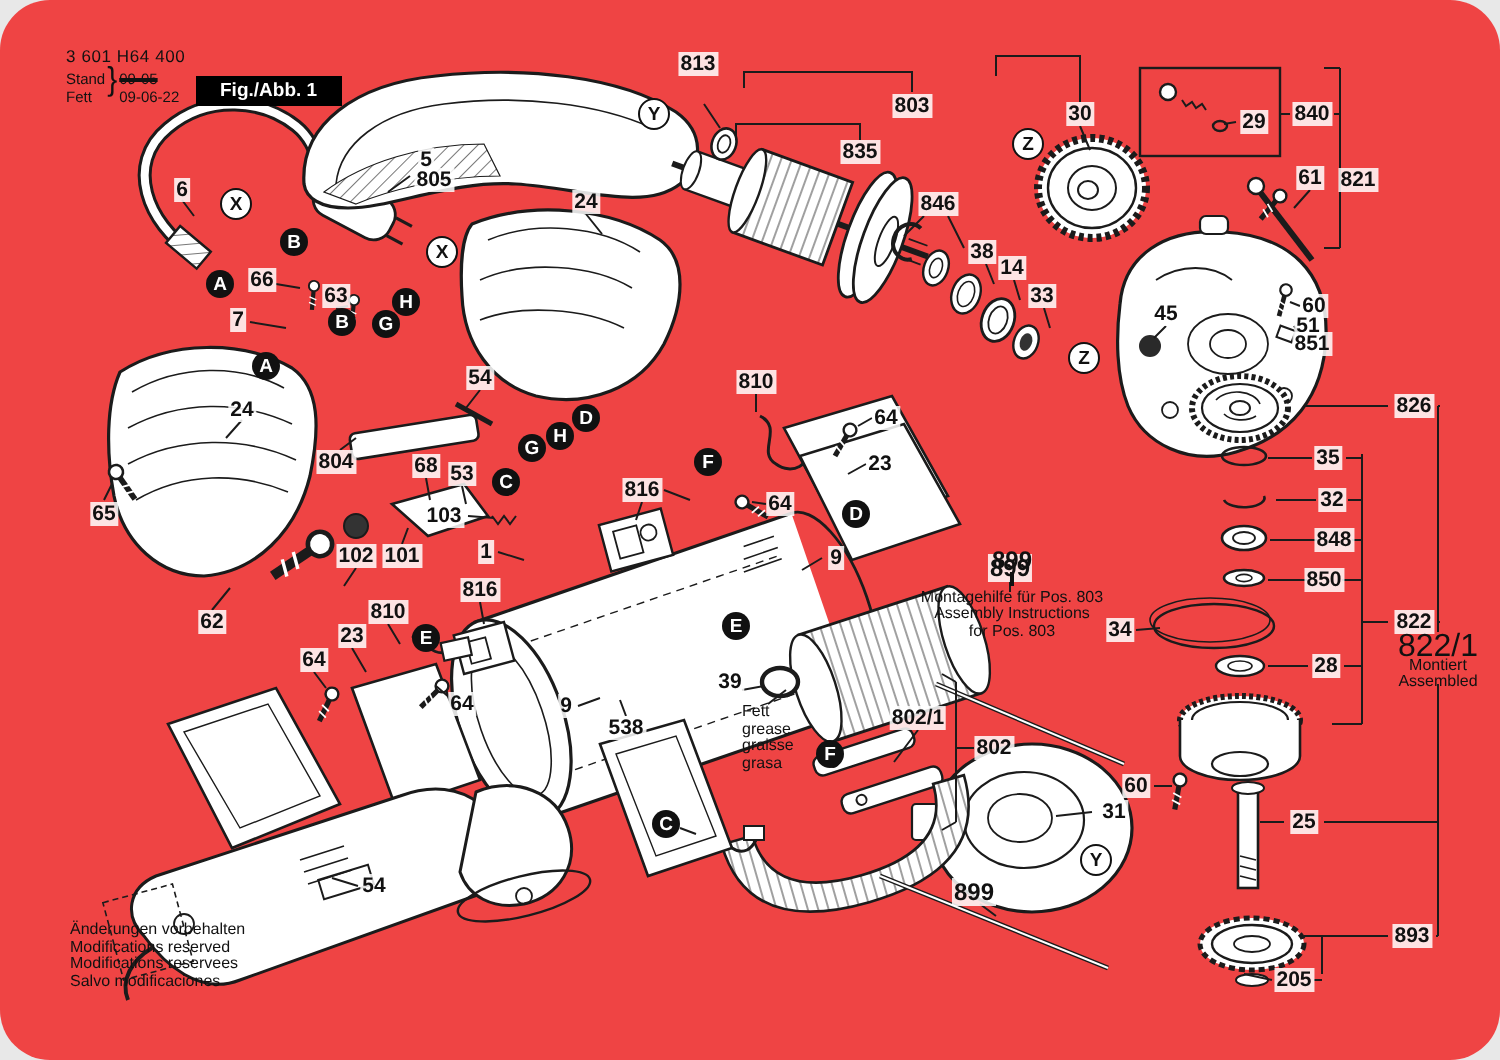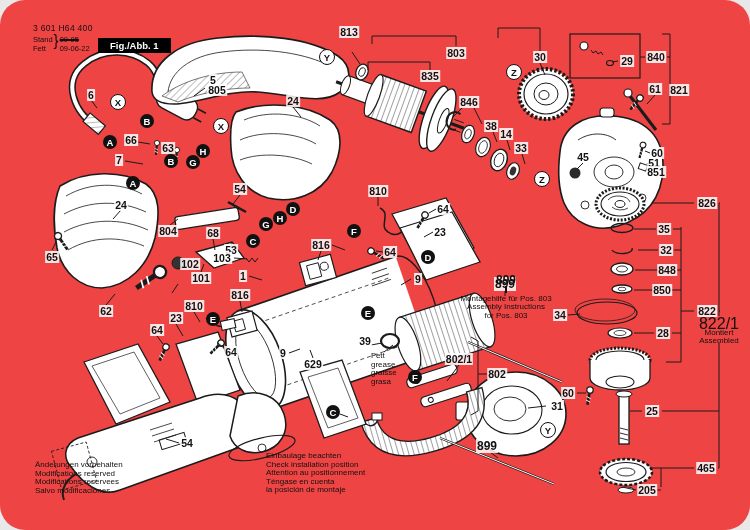--- a/index.html
+++ b/index.html
@@ -328,32 +328,32 @@
       <span class="lbl num" style="left: 168px; top: 148px;">63</span>
       <span class="lbl num" style="left: 119px; top: 160px;">7</span>
       <span class="lbl num" style="left: 293px; top: 101px;">24</span>
       <span class="lbl num" style="left: 121px; top: 205px;">24</span>
       <span class="lbl num" style="left: 240px; top: 189px;">54</span>
       <span class="lbl num" style="left: 187px; top: 443px;">54</span>
       <span class="lbl num" style="left: 52px; top: 257px;">65</span>
       <span class="lbl num" style="left: 106px; top: 311px;">62</span>
       <span class="lbl num" style="left: 168px; top: 231px;">804</span>
       <span class="lbl num" style="left: 213px; top: 233px;">68</span>
-      <span class="lbl num" style="left: 231px; top: 237px; margin-top: 13px;">53</span>
+      <span class="lbl num" style="left: 231px; top: 237px;">53</span>
       <span class="lbl num" style="left: 222px; top: 258px;">103</span>
-      <span class="lbl num" style="left: 178px; top: 264px; margin-left: 12px;">102</span>
+      <span class="lbl num" style="left: 178px; top: 278px;">102</span>
       <span class="lbl num" style="left: 201px; top: 278px;">101</span>
       <span class="lbl num" style="left: 243px; top: 276px;">1</span>
       <span class="lbl num" style="left: 240px; top: 295px;">816</span>
       <span class="lbl num" style="left: 194px; top: 306px;">810</span>
       <span class="lbl num" style="left: 176px; top: 318px;">23</span>
       <span class="lbl num" style="left: 157px; top: 330px;">64</span>
       <span class="lbl num" style="left: 231px; top: 352px;">64</span>
       <span class="lbl num" style="left: 283px; top: 353px;">9</span>
-      <span class="lbl num" style="left: 313px; top: 364px;">629</span>
+      <span class="lbl num" style="left: 313px; top: 364px;">538</span>
       <span class="lbl num" style="left: 365px; top: 341px;">39</span>
       <span class="lbl num" style="left: 321px; top: 245px;">816</span>
       <span class="lbl num" style="left: 378px; top: 191px;">810</span>
       <span class="lbl num" style="left: 390px; top: 252px;">64</span>
       <span class="lbl num" style="left: 443px; top: 209px;">64</span>
       <span class="lbl num" style="left: 440px; top: 232px;">23</span>
       <span class="lbl num" style="left: 418px; top: 279px;">9</span>
       <span class="lbl num" style="left: 349px; top: 32px;">813</span>
       <span class="lbl num" style="left: 430px; top: 76px;">835</span>
       <span class="lbl num" style="left: 456px; top: 53px;">803</span>
@@ -378,21 +378,21 @@
       <span class="lbl num" style="left: 560px; top: 315px;">34</span>
       <span class="lbl num" style="left: 707px; top: 311px;">822</span>
       <span class="lbl num" style="left: 663px; top: 333px;">28</span>
       <span class="lbl num" style="left: 505px; top: 284px; font-size: 12px;">899</span>
       <span class="lbl num" style="left: 487px; top: 446px; font-size: 12px;">899</span>
       <span class="lbl num" style="left: 459px; top: 359px;">802/1</span>
       <span class="lbl num" style="left: 497px; top: 374px;">802</span>
       <span class="lbl num" style="left: 568px; top: 393px;">60</span>
       <span class="lbl num" style="left: 557px; top: 406px;">31</span>
       <span class="lbl num" style="left: 652px; top: 411px;">25</span>
-      <span class="lbl num" style="left: 706px; top: 468px;">465</span>
+      <span class="lbl num" style="left: 706px; top: 468px;">893</span>
       <span class="lbl num" style="left: 647px; top: 490px;">205</span>
       <span class="lbl circ-b" style="left: 147px; top: 121px;">B</span>
       <span class="lbl circ-b" style="left: 110px; top: 142px;">A</span>
       <span class="lbl circ-b" style="left: 171px; top: 161px;">B</span>
       <span class="lbl circ-b" style="left: 203px; top: 151px;">H</span>
       <span class="lbl circ-b" style="left: 193px; top: 162px;">G</span>
       <span class="lbl circ-b" style="left: 133px; top: 183px;">A</span>
       <span class="lbl circ-b" style="left: 293px; top: 209px;">D</span>
       <span class="lbl circ-b" style="left: 280px; top: 218px;">H</span>
       <span class="lbl circ-b" style="left: 266px; top: 224px;">G</span>
@@ -436,21 +436,14 @@
       </div>
 </div>
 
 <div class="note revs">
       <div>Änderungen vorbehalten</div>
       <div>Modifications reserved</div>
       <div>Modifications reservees</div>
       <div>Salvo modificaciones</div>
     </div>
 
-<div class="note install">
-      <div>Einbaulage beachten</div>
-      <div>Check installation position</div>
-      <div>Attention au positionnement</div>
-      <div>Téngase en cuenta</div>
-      <div>la posición de montaje</div>
-    </div>
 
 </div>
 
 </body></html>

